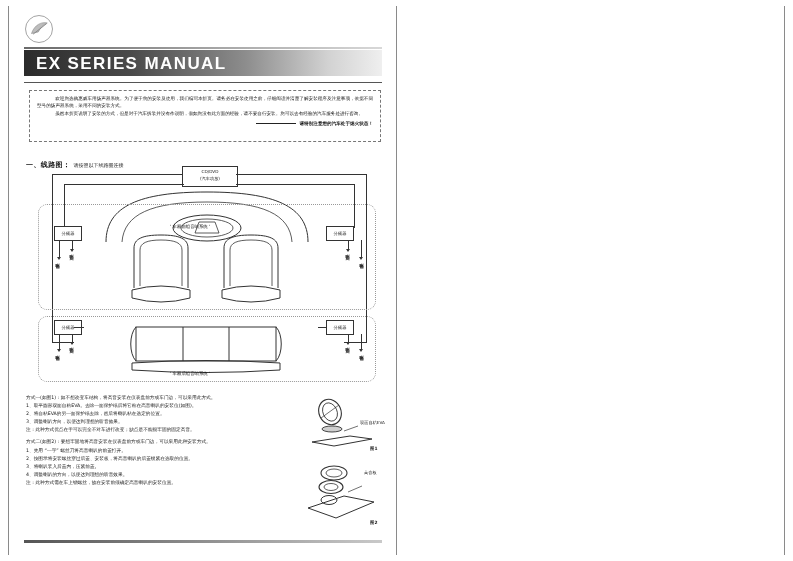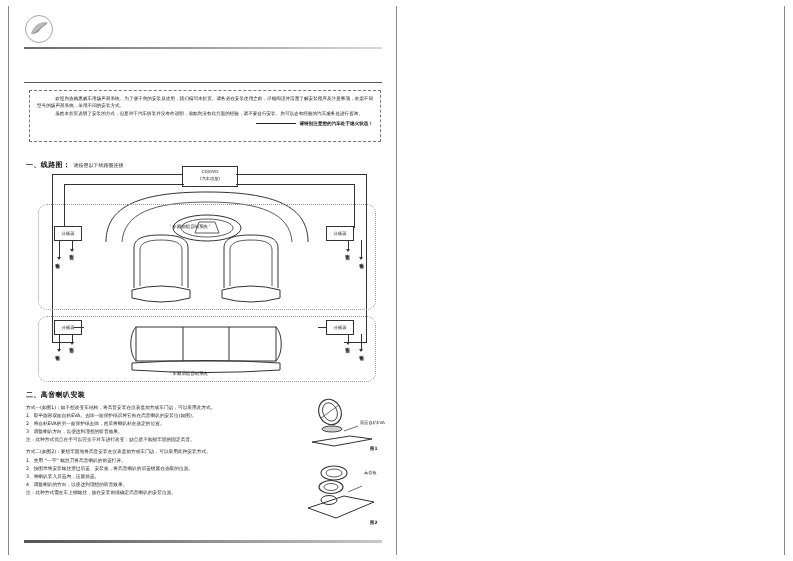--- a/index.html
+++ b/index.html
@@ -87,20 +87,23 @@
 
   <div class="col col-left">
 
     <svg class="logo" viewBox="0 0 40 40">
       <circle cx="20" cy="20" r="18" fill="none" stroke="#9a9a9a" stroke-width="1.2"></circle>
       <path d="M10 26 C14 14, 24 10, 31 12 C26 14, 22 18, 19 24 Z" fill="#bdbdbd" stroke="#8a8a8a" stroke-width=".8"></path>
       <path d="M12 27 L30 13" stroke="#7a7a7a" stroke-width="1"></path>
     </svg>
 
     <div class="rule-top"></div>
+    <div class="banner">
+      <span>EX SERIES MANUAL</span>
+    </div>
     <div class="rule-under"></div>
 
     <div class="intro">
       <p class="ind">　　欢迎您选购惠威车用扬声器系统。为了便于您的安装及使用，我们编写本折页。请务必在安装使用之前，仔细阅读并清楚了解安装程序及注意事项，依据不同型号的扬声器系统，采用不同的安装方式。</p>
       <p class="ind">　　虽然本折页说明了安装的方式，但是对于汽车拆装并没有作说明，假如您没有此方面的经验，请不要自行安装。您可以去有经验的汽车服务处进行咨询。</p>
       <p class="warn"><i></i><span>请特别注意您的汽车处于熄火状态！</span></p>
     </div>
 
     <div class="sec1">
       <span class="h-sec">一、线路图：</span><span class="tail">请按照以下线路图连接</span>
@@ -192,21 +195,20 @@
         <line x1="57" y1="3" x2="57" y2="37" stroke="#333" stroke-width="1"></line>
         <line x1="103" y1="3" x2="103" y2="37" stroke="#333" stroke-width="1"></line>
         <path d="M10 3 C3 10, 3 30, 10 37" fill="none" stroke="#333" stroke-width="1"></path>
         <path d="M150 3 C157 10, 157 30, 150 37" fill="none" stroke="#333" stroke-width="1"></path>
         <path d="M6 39 Q80 34 154 39 L154 46 Q80 51 6 46 Z" fill="none" stroke="#333" stroke-width="1"></path>
       </svg>
       <div class="zone-label" style="left:140px;top:205px;">' 车厢后组音响系统 '</div>
     </div>
 
     <div class="sec2">
-      <div class="h-sec">二、高音喇叭安装</div>
       <div class="gap"></div>
       <p class="line">方式一(如图1)：如不想改变车结构，将高音安装在仪表盘前方或车门边，可以采用此方式。</p>
       <p class="line">1、取平圆形双面自粘EVA。去除一面保护纸后将它粘在高音喇叭的安装位(如图)。</p>
       <p class="line">2、将自粘EVA的另一面保护纸去除，然后将喇叭粘在选定的位置。</p>
       <p class="line">3、调整喇叭方向，以便达到理想的听音效果。</p>
       <p class="line">注：此种方式优点在于可以完全不对车进行改变；缺点是不能很牢固的固定高音。</p>
       <div class="gap"></div>
       <p class="line">方式二(如图2)：要想牢固地将高音安装在仪表盘前方或车门边，可以采用此种安装方式。</p>
       <p class="line">1、先用 “一字” 螺丝刀将高音喇叭的前盖打开。</p>
       <p class="line">2、按图示将安装螺丝穿过后盖、安装板，将高音喇叭的后盖锁紧在选取的位置。</p>

